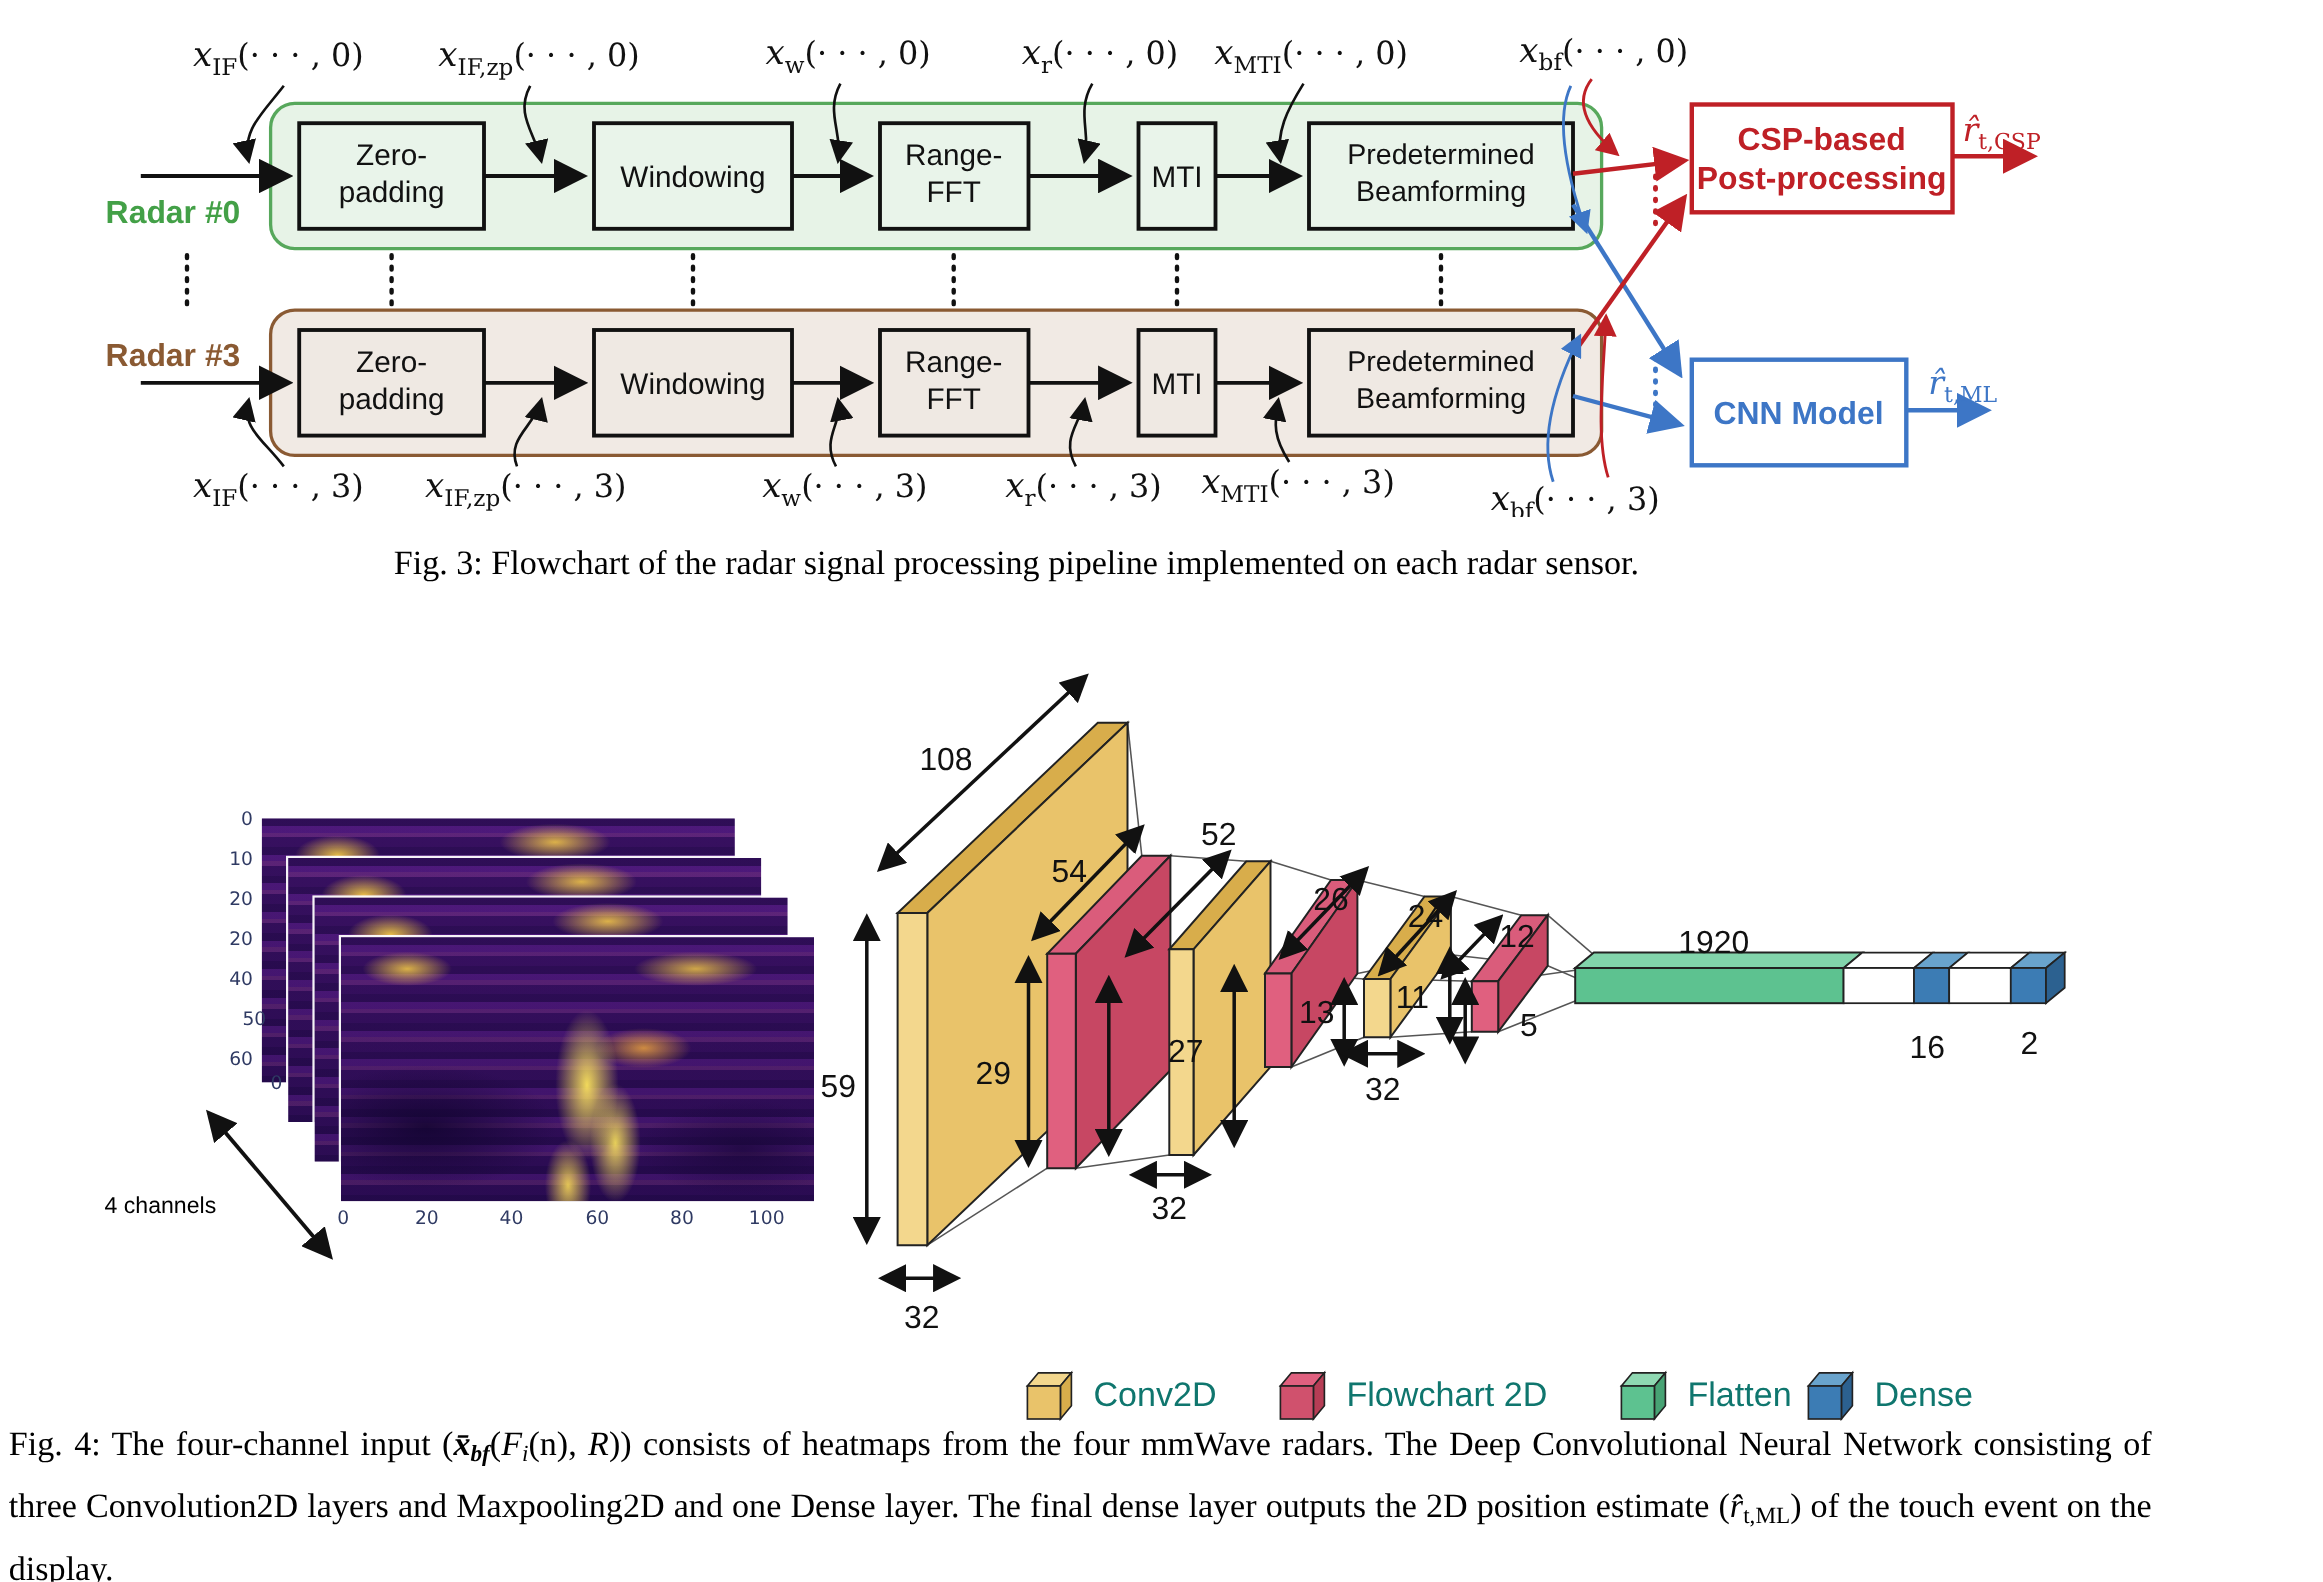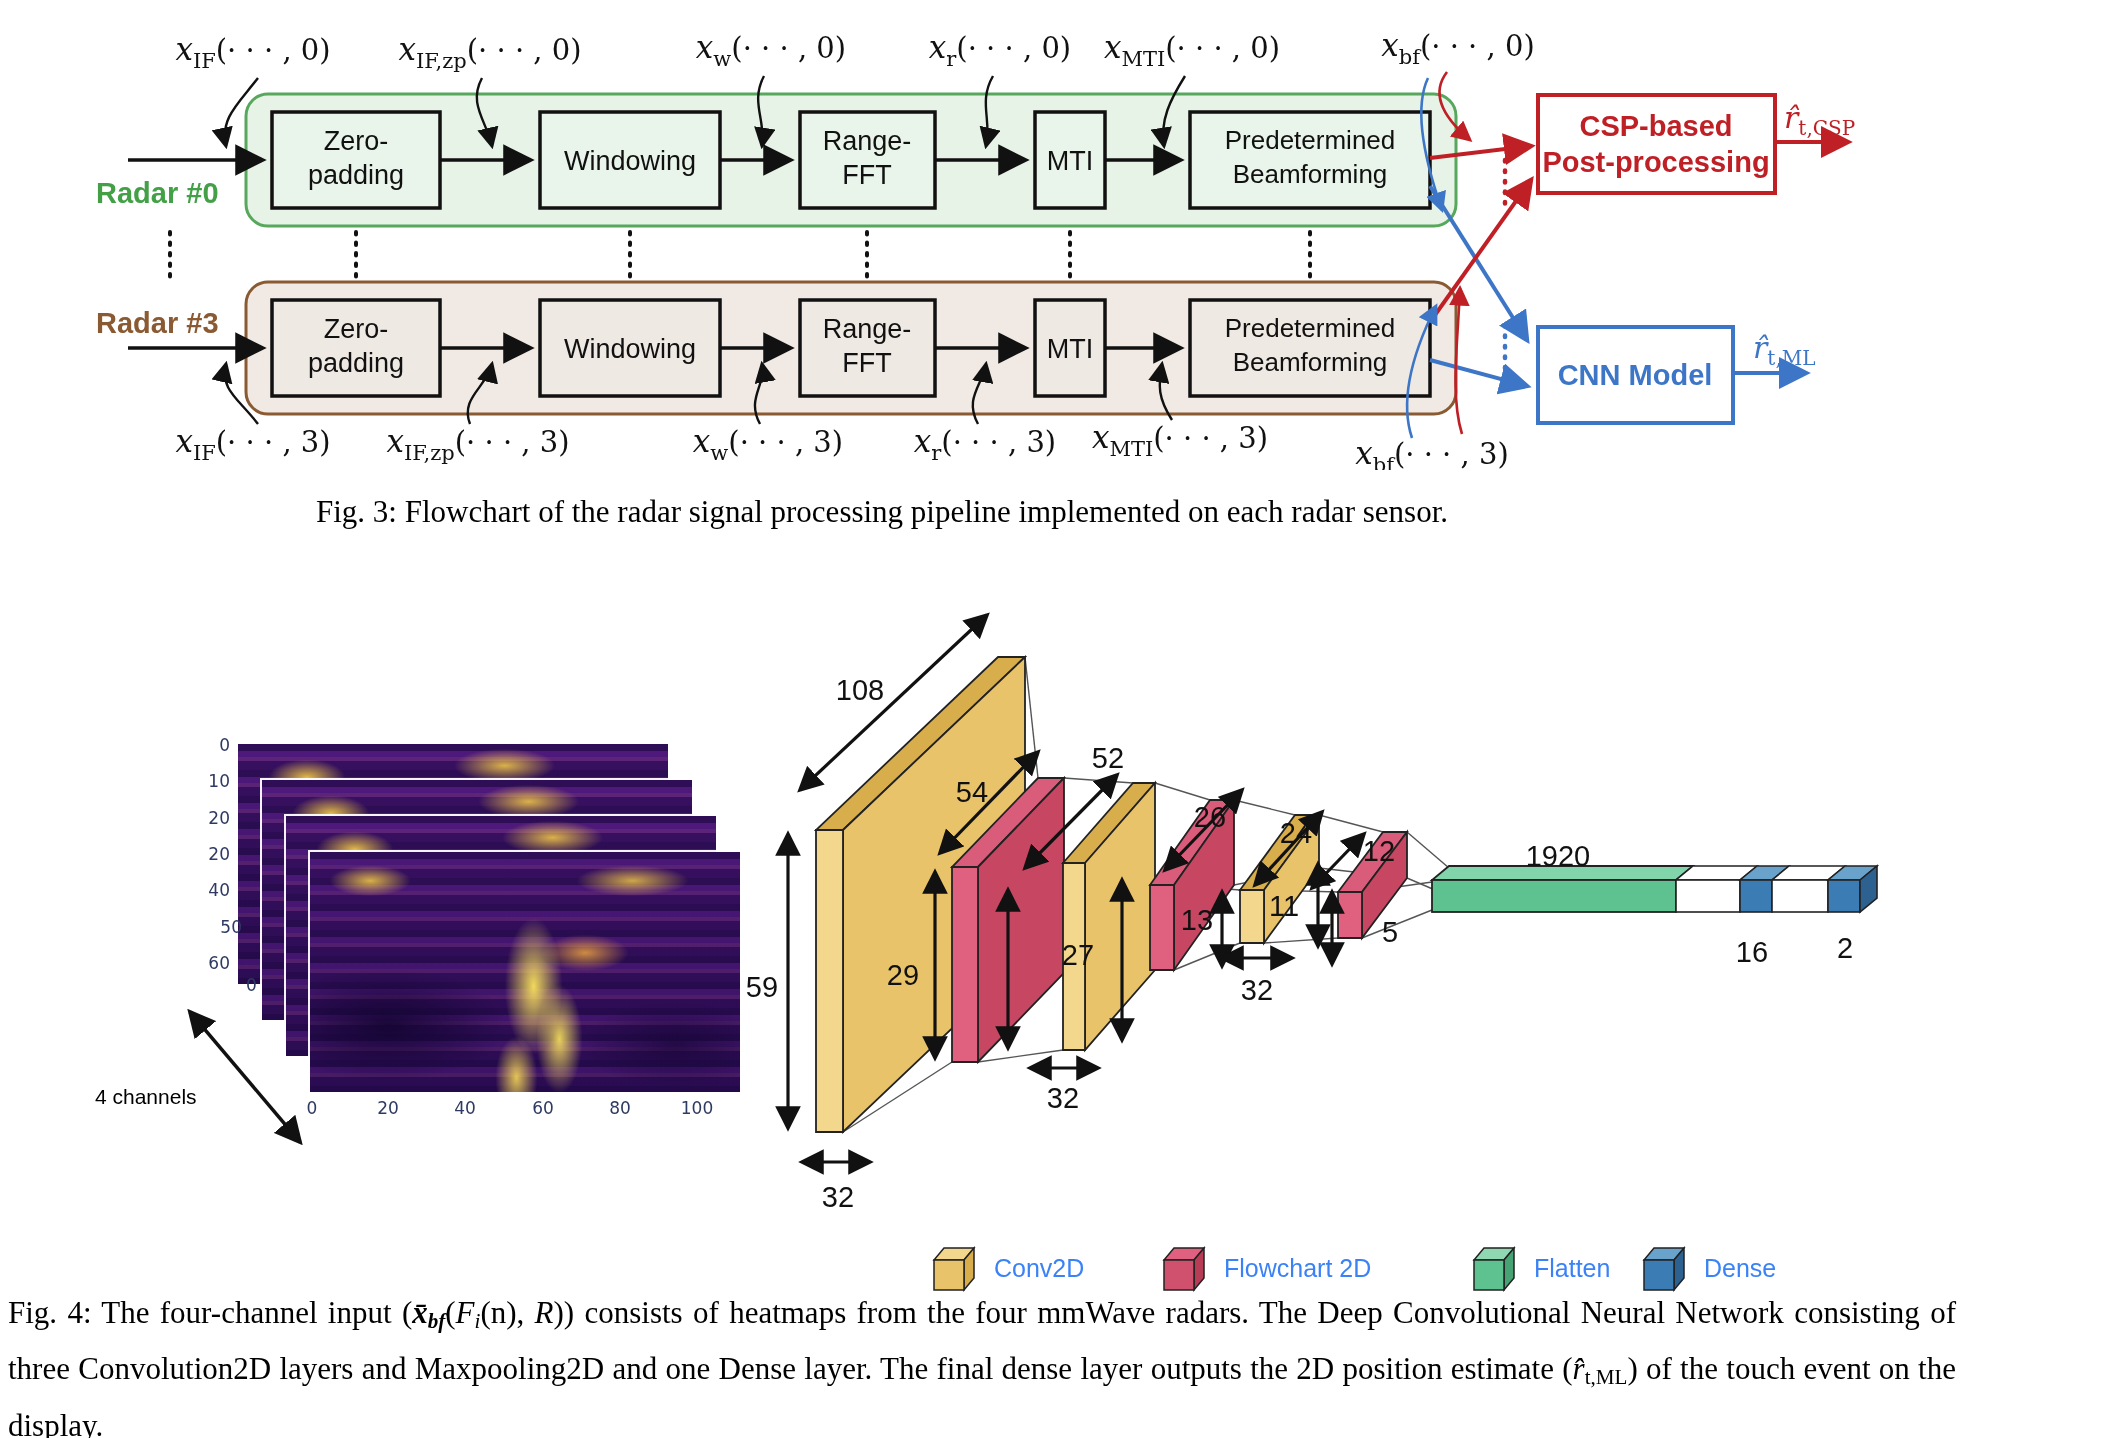--- a/index.html
+++ b/index.html
@@ -10,21 +10,21 @@
   .bftxt{font-family:"Liberation Sans",sans-serif;font-size:26px;fill:#111;}
   .radarlbl{font-family:"Liberation Sans",sans-serif;font-size:29px;font-weight:bold;}
   .mathx{font-family:"DejaVu Serif",serif;font-style:italic;font-size:31px;fill:#111;}
   .mathsub{font-family:"DejaVu Serif",serif;font-style:normal;font-size:21px;fill:#111;}
   .matharg{font-family:"DejaVu Serif",serif;font-style:normal;font-size:29px;fill:#111;}
   .outbase{font-family:"DejaVu Serif",serif;font-style:italic;font-size:30px;}
   .outsub{font-family:"DejaVu Serif",serif;font-style:normal;font-size:20px;}
   .boxlbl{font-family:"Liberation Sans",sans-serif;font-size:29px;font-weight:bold;}
   .dimlbl{font-family:"Liberation Sans",sans-serif;font-size:29px;fill:#111;}
   .caption{font-family:"Liberation Serif",serif;font-size:31px;color:#000;}
-  #caption3{top:494px;left:0;width:1764px;text-align:center;}
+  #caption3{top:494px;left:0;width:1764px;text-align:center;padding-left:42px;}
   #caption4{top:1289px;left:8px;width:1948px;line-height:47px;text-align:justify;}
   #caption4 span.sub{font-size:0.68em;vertical-align:-0.25em;}
   
   .hm{width:430px;height:240px;outline:2px solid rgba(255,255,255,.95);
     background:
       radial-gradient(55px 26px at 16% 14%, rgba(248,205,70,.9), transparent 70%),
       radial-gradient(72px 24px at 62% 9%, rgba(248,205,70,.85), transparent 70%),
       radial-gradient(60px 20px at 38% 28%, rgba(240,150,60,.75), transparent 70%),
       radial-gradient(85px 24px at 82% 38%, rgba(248,205,70,.7), transparent 70%),
       radial-gradient(48px 18px at 24% 52%, rgba(205,95,130,.55), transparent 70%),
@@ -43,21 +43,21 @@
       radial-gradient(120px 55px at 85% 80%, rgba(24,6,56,.7), transparent 80%),
       repeating-linear-gradient(180deg, rgba(28,8,66,.5) 0 7px, rgba(92,32,142,.35) 7px 13px, rgba(182,92,162,.2) 13px 17px, rgba(42,12,82,.45) 17px 26px),
       linear-gradient(180deg,#41136b 0%,#360f5d 45%,#2b0b52 100%);
     background-color:#320f5c;}
   .tick{position:absolute;font-family:"DejaVu Sans",sans-serif;font-size:17px;color:#2f3a63;}
   .ytick{width:42px;text-align:right;}
   .xtick{width:44px;text-align:center;}
   #channels-label{font-size:21px;color:#000;}
   
   .leg{position:absolute;display:flex;align-items:center;gap:14px;}
-  .leg span{font-size:25px;color:#3b82f6;}
+  .leg span{font-size:31px;color:#0f766e;}
 </style>
 </head>
 <body>
 
 <svg class="abs" style="left:0;top:0" width="2112" height="470" viewBox="0 0 2112 470">
   <defs>
     <marker id="mk-k" viewBox="0 0 10 10" refX="8.5" refY="5" markerWidth="9" markerHeight="9" orient="auto-start-reverse">
         <path d="M0,0 L10,5 L0,10 z" fill="#111"></path>
       </marker>
     <marker id="mk-r" viewBox="0 0 10 10" refX="8.5" refY="5" markerWidth="8" markerHeight="8" orient="auto-start-reverse">

